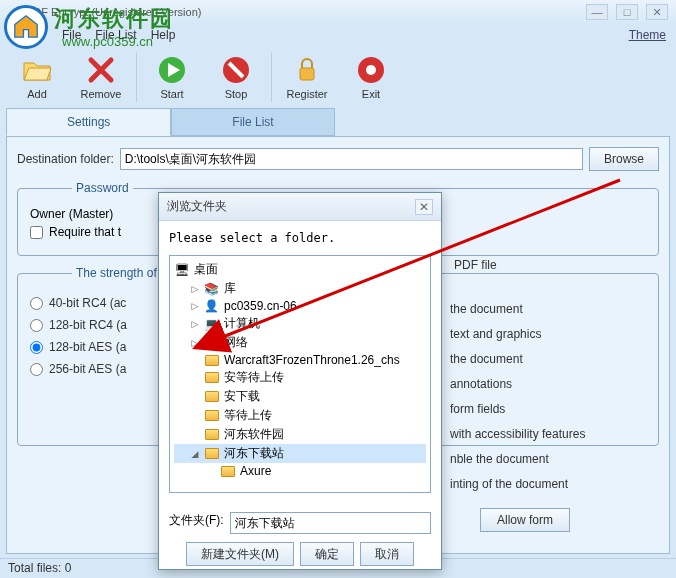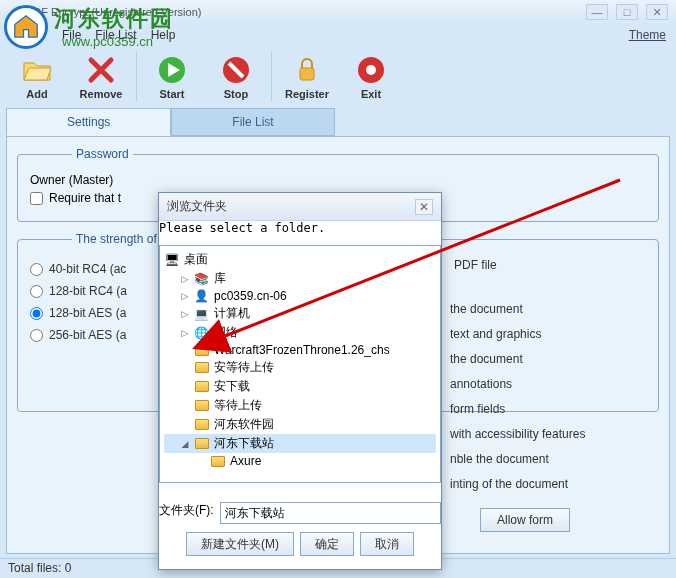--- a/index.html
+++ b/index.html
@@ -14,21 +14,21 @@
 .menubar span { padding: 2px 4px; }
 .theme { margin-left: auto; text-decoration: underline; color: #446; }
 
 .watermark { position: absolute; left: 4px; top: 4px; z-index: 15; pointer-events: none; }
 .watermark .wm-text { color: #2a8a2a; font-size: 22px; font-weight: bold; letter-spacing: 2px; }
 .watermark .wm-url { color: #2a8a2a; font-size: 13px; margin-left: 8px; }
 .wm-logo { width: 44px; height: 44px; border-radius: 50%; background: #fff; border: 3px solid #1a73c9; display: inline-flex; align-items: center; justify-content: center; position: relative; }
 .wm-logo svg { width: 30px; height: 30px; }
 
 .toolbar { height: 62px; background: #d6e8f7; padding: 2px 6px; display: flex; gap: 2px; }
-.tb-btn { width: 62px; height: 58px; display: flex; flex-direction: column; align-items: center; justify-content: center; gap: 2px; color: #333; border: 1px solid transparent; font-weight: bold; }
+.tb-btn { width: 62px; height: 58px; display: flex; flex-direction: column; align-items: center; justify-content: center; gap: 2px; color: #333; border: 1px solid transparent; }
 .tb-btn .ic { width: 32px; height: 32px; display: flex; align-items: center; justify-content: center; }
 .tb-btn .lbl { font-size: 11px; }
 .sep { width: 1px; height: 50px; background: #b7cfe6; margin: 4px 2px; }
 
 .tabs { display: flex; margin: 0 6px; }
 .tab { padding: 6px 60px; background: #bcd8f0; border: 1px solid #9dbdd9; color: #406288; }
 .tab.active { background: #e9f3fc; border-bottom-color: #e9f3fc; color: #2a5a8a; }
 
 .panel { margin: 0 6px 6px; padding: 10px; background: #e9f3fc; border: 1px solid #9dbdd9; height: 418px; }
 
@@ -43,21 +43,21 @@
 .radio-row { display: flex; align-items: center; gap: 6px; margin: 8px 0; color: #333; }
 .right-col { position: absolute; left: 450px; top: 302px; display: flex; flex-direction: column; gap: 7px; color: #333; }
 .right-col div { height: 18px; }
 
 .status { position: absolute; bottom: 0; left: 0; right: 0; height: 20px; background: #d6e8f7; border-top: 1px solid #b7cfe6; padding: 2px 8px; color: #333; }
 
 
 .dialog { position: absolute; left: 158px; top: 192px; width: 284px; height: 378px; background: #fff; border: 1px solid #6a8fb4; box-shadow: 0 3px 12px rgba(0,0,0,0.3); z-index: 30; }
 .dlg-title { height: 28px; background: linear-gradient(#f2f7fc,#dce8f4); display: flex; align-items: center; padding: 0 8px; color: #333; border-bottom: 1px solid #c4d5e6; }
 .dlg-title .close { margin-left: auto; width: 18px; height: 16px; border: 1px solid #b7cfe6; display: flex; align-items: center; justify-content: center; font-size: 12px; color: #666; background: #eef5fb; }
-.dlg-body { }
+.dlg-body { padding: 10px; }
 .dlg-hint { margin-bottom: 10px; font-family: "SimSun", monospace; }
 .tree { border: 1px solid #8aa9c7; height: 238px; padding: 4px; overflow: auto; background: #fff; }
 .tree-item { display: flex; align-items: center; gap: 4px; padding: 1px 0; white-space: nowrap; }
 .tree-item .tw { width: 10px; color: #666; font-size: 9px; display: inline-block; text-align: center; }
 .tree-item .ic { width: 16px; height: 14px; display: inline-flex; align-items: center; justify-content: center; }
 .tree-item.selected { background: #cde6fb; }
 .indent1 { padding-left: 16px; }
 .indent2 { padding-left: 32px; }
 .dlg-row { display: flex; align-items: flex-start; gap: 6px; margin-top: 19px; }
 .dlg-btns { display: flex; gap: 6px; justify-content: center; margin-top: 8px; }
@@ -154,20 +154,25 @@
     <span class="lbl">Exit</span>
   </div>
 </div>
 
 <div class="tabs">
   <div class="tab active">Settings</div>
   <div class="tab">File List</div>
 </div>
 
 <div class="panel">
+  <div class="row">
+    <label>Destination folder:</label>
+    <input class="input" value="D:\tools\桌面\河东软件园" style="">
+    <button class="btn">Browse</button>
+  </div>
 
   <fieldset>
     <legend>Password</legend>
     <div class="chk-row">
       <span>Owner (Master)</span>
     </div>
     <div class="chk-row">
       <input type="checkbox" style="">
       <span>Require that t</span>
     </div>

